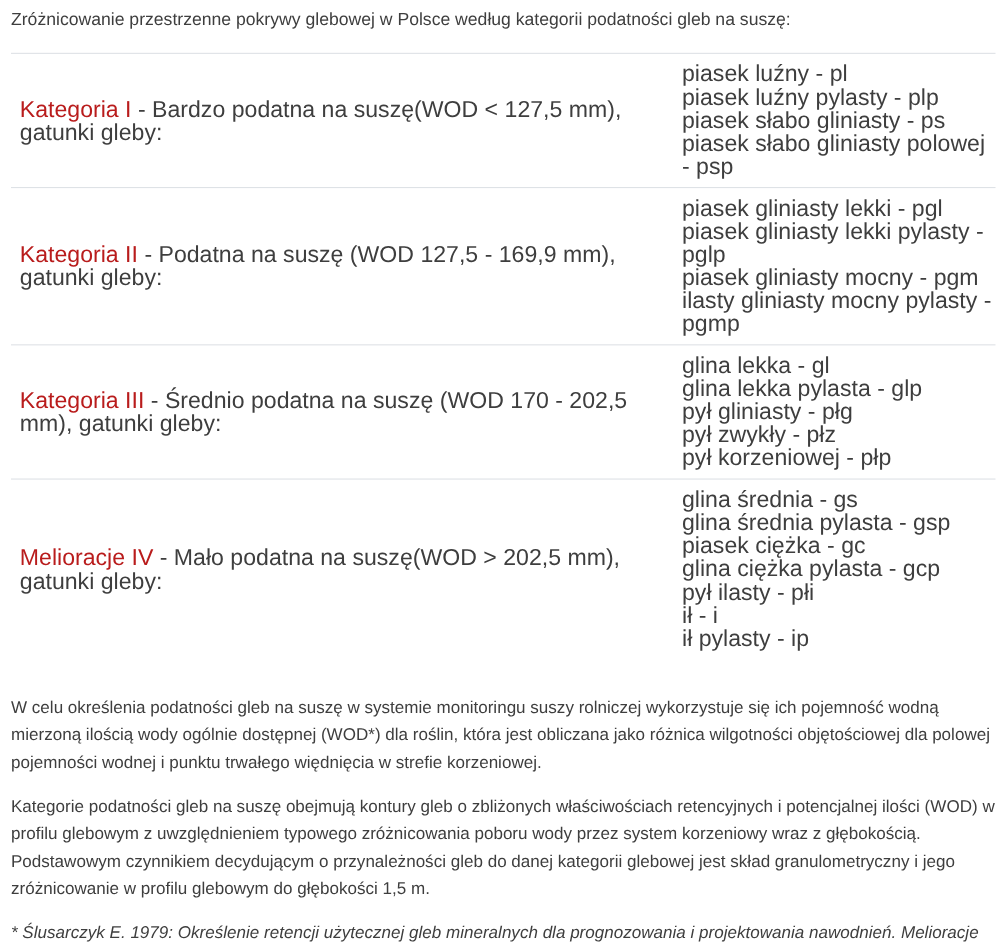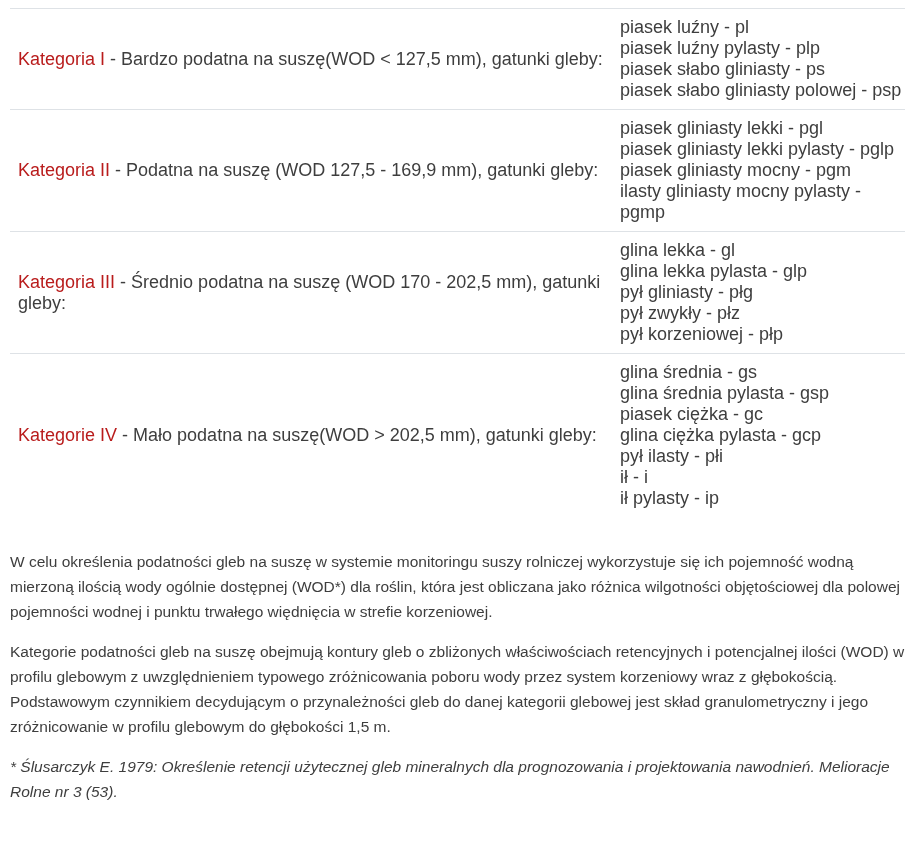--- a/index.html
+++ b/index.html
@@ -23,21 +23,21 @@
   table.cat-table {
     width: 895px;
     border-collapse: collapse;
     table-layout: fixed;
   }
   .cat-table tr {
     border-top: 1px solid #dee2e6;
   }
   .cat-table td {
     vertical-align: middle;
-    font-size: 18px;
+    font-size: 21px;
     padding: 8px 0;
   }
   .cat-table td.cell-left {
     width: 610px;
     padding-left: 8px;
     padding-right: 14px;
     line-height: 21px;
   }
   .cat-table td.cell-right {
     width: 285px;
@@ -64,20 +64,21 @@
     line-height: 25px;
     font-style: italic;
     color: #3e3e3e;
   }
 </style>
 </head>
 <body>
 
 <div class="page">
 
+  <div class="title">Zróżnicowanie przestrzenne pokrywy glebowej w Polsce według kategorii podatności gleb na suszę:</div>
 
   <table class="cat-table">
     <tbody>
   <tr>
     <td class="cell-left">
       <span class="cat-name">Kategoria I</span>
       <span>- Bardzo podatna na suszę(WOD &lt; 127,5 mm), gatunki gleby:</span>
     </td>
     <td class="cell-right">
   <div class="soil-item">piasek luźny - pl</div>
@@ -119,21 +120,21 @@
   <div class="soil-item">pył gliniasty - płg</div>
 
   <div class="soil-item">pył zwykły - płz</div>
 
   <div class="soil-item">pył korzeniowej - płp</div>
 </td>
   </tr>
 
   <tr>
     <td class="cell-left">
-      <span class="cat-name">Kategorie IV</span>
+      <span class="cat-name">Melioracje IV</span>
       <span>- Mało podatna na suszę(WOD &gt; 202,5 mm), gatunki gleby:</span>
     </td>
     <td class="cell-right">
   <div class="soil-item">glina średnia - gs</div>
 
   <div class="soil-item">glina średnia pylasta - gsp</div>
 
   <div class="soil-item">piasek ciężka - gc</div>
 
   <div class="soil-item">glina ciężka pylasta - gcp</div>

